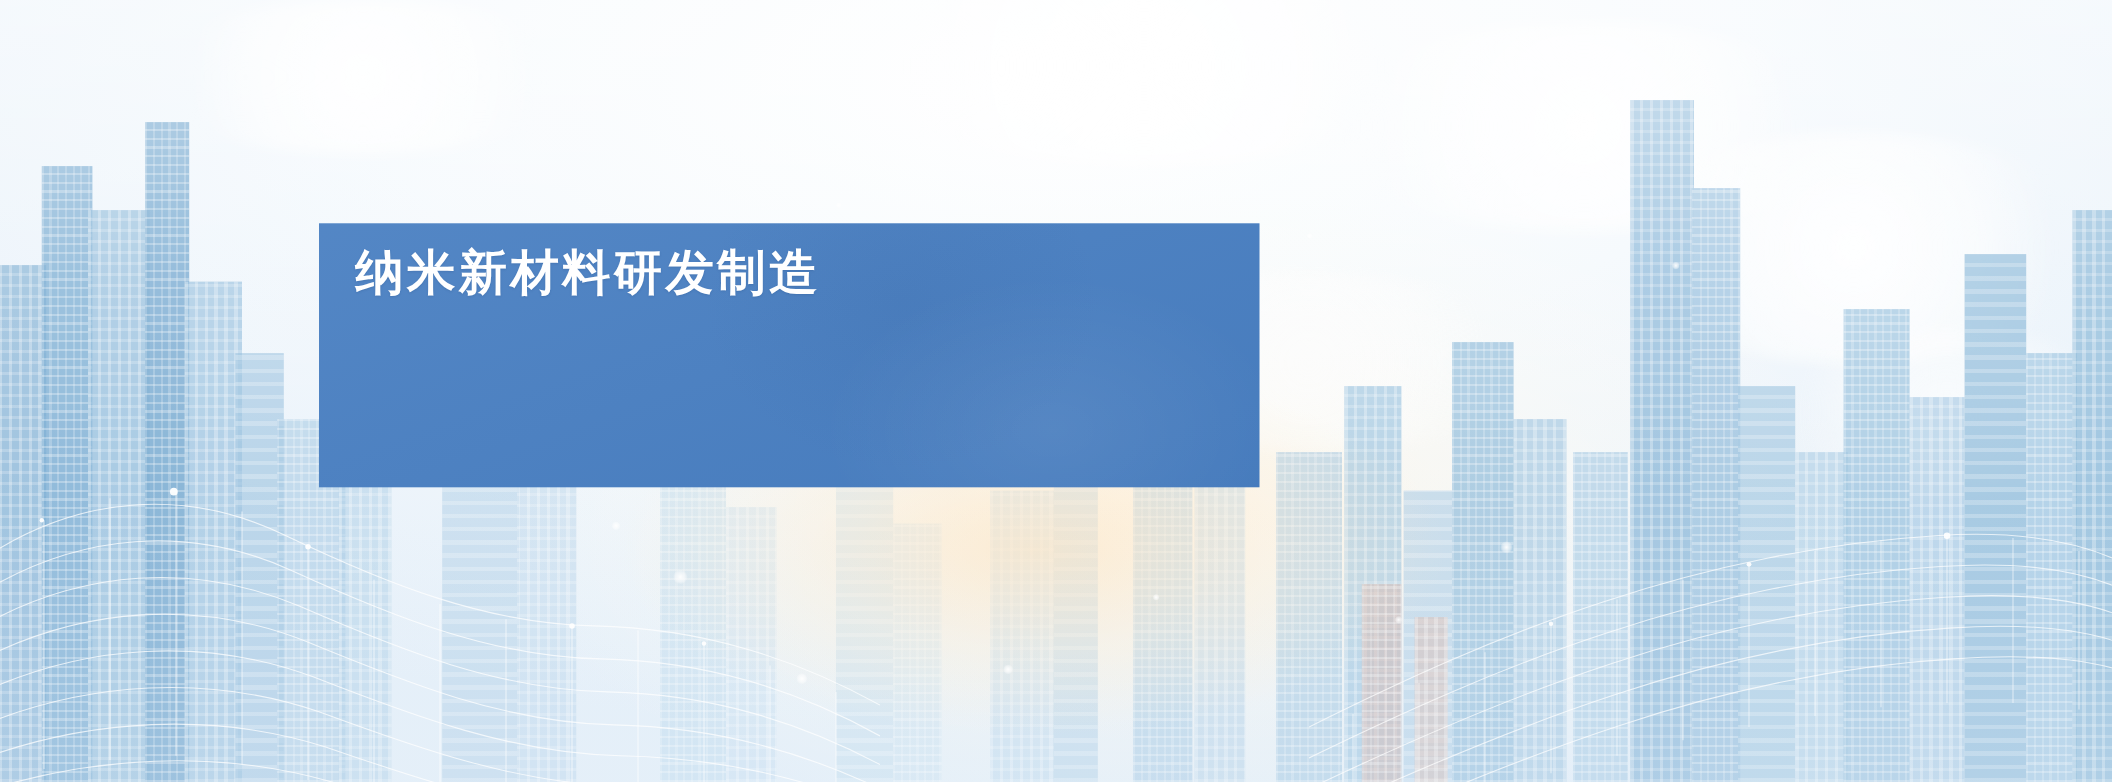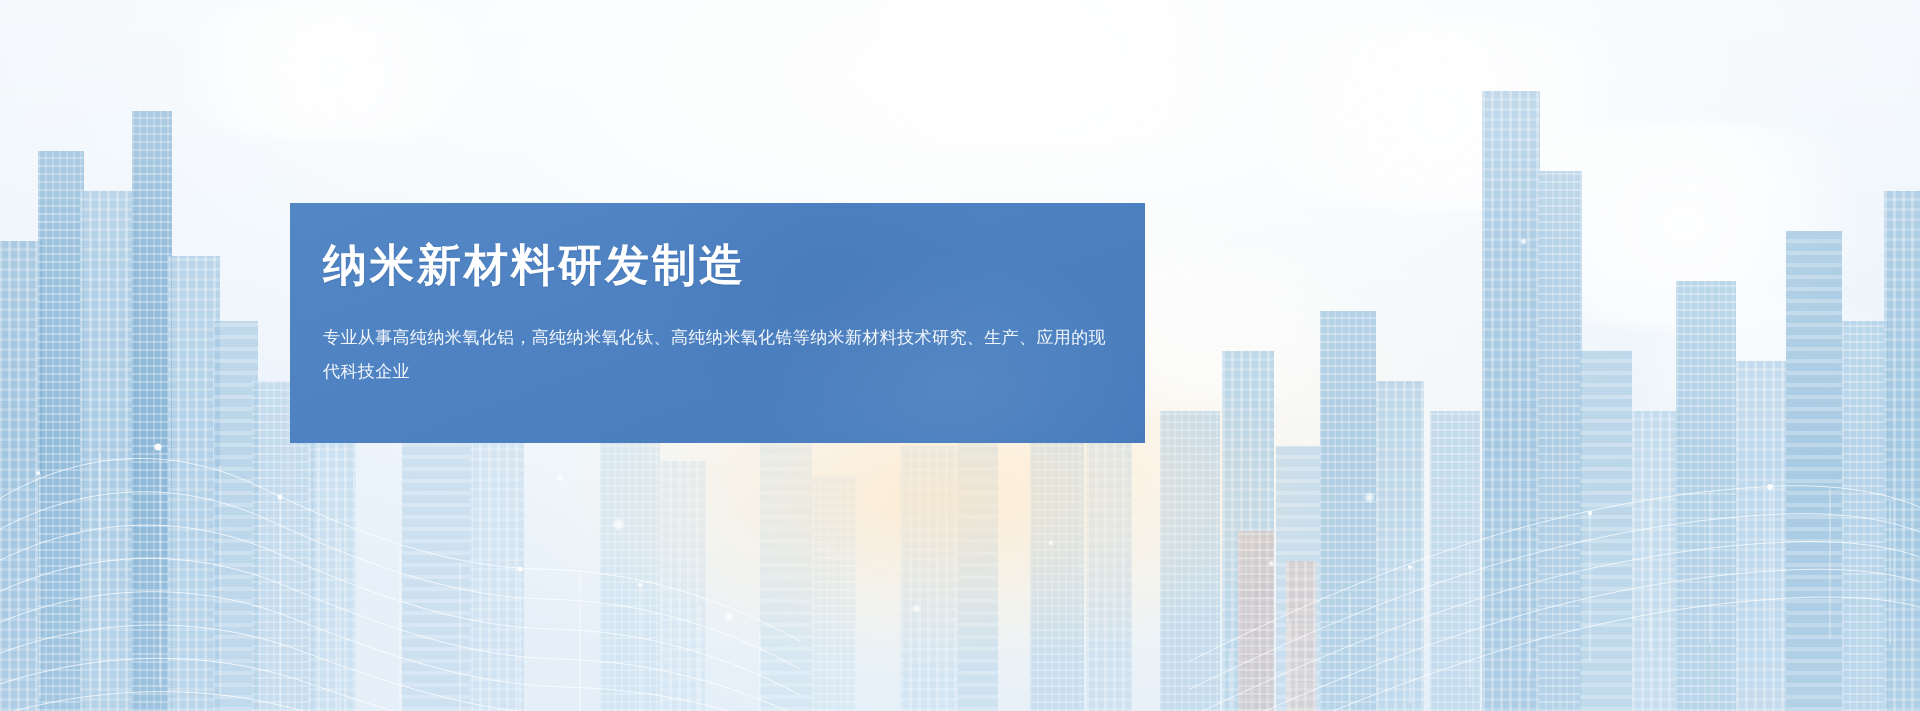--- a/index.html
+++ b/index.html
@@ -104,21 +104,21 @@
     position:absolute; inset:0;
     background:
       radial-gradient(ellipse 300px 200px at 78% 78%, rgba(255,255,255,.07) 0%, rgba(255,255,255,0) 70%),
       radial-gradient(ellipse 260px 220px at 62% 30%, rgba(40,80,140,.10) 0%, rgba(40,80,140,0) 70%),
       linear-gradient(160deg, rgba(255,255,255,.05) 0%, rgba(20,60,120,.07) 100%);
     pointer-events:none;
   }
   #panel-title {
     position:absolute;
     left:33px;
-    top:36px;
+    top:20px;
     color:#ffffff;
     font-size:44px;
     font-weight:bold;
     letter-spacing:3px;
     line-height:1.2;
     white-space:nowrap;
     text-shadow:0 1px 2px rgba(25,60,110,.18);
   }
   #panel-subtitle {
     position:absolute;
@@ -268,16 +268,15 @@
   <div class="dot" style="left:1268px; top:560px; width:7px;  height:7px;"></div>
   <div class="dot" style="left:912px; top:604px; width:9px;  height:9px;"></div>
   <div class="dot" style="left:1048px; top:540px; width:6px;  height:6px;"></div>
   <div class="dot" style="left:1520px; top:238px; width:7px;  height:7px;"></div>
   <div class="dot" style="left:760px; top:184px; width:5px;  height:5px;"></div>
   <div class="dot" style="left:1188px; top:212px; width:5px;  height:5px;"></div>
 
   <div id="text-panel">
     <div class="panel-tint"></div>
     <div id="panel-title">纳米新材料研发制造</div>
-    <div id="panel-subtitle">专业从事高纯纳米氧化铝，高纯纳米氧化钛、高纯纳米氧化锆等纳米新材料技术研究、生产、应用的现代科技企业</div>
   </div>
 
 </div>
 
 </body></html>

